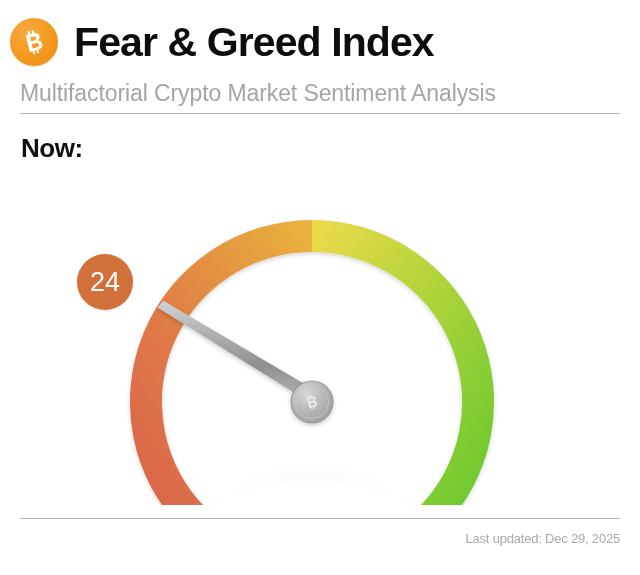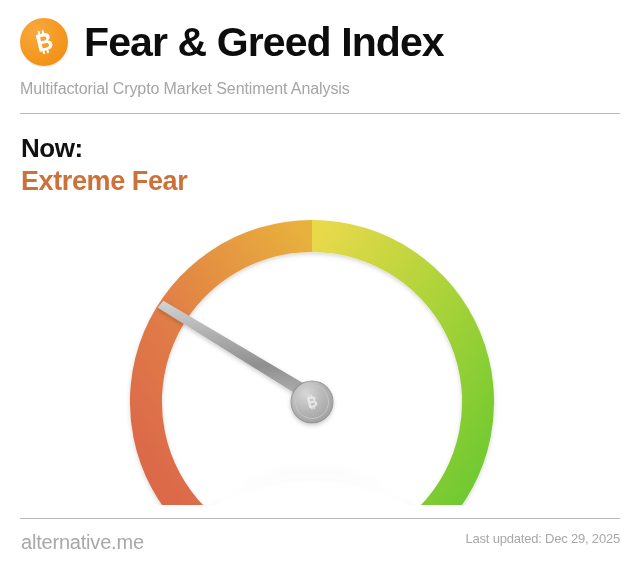--- a/index.html
+++ b/index.html
@@ -21,21 +21,21 @@
   }
 
   
   .header {
     position: absolute;
     left: 0; top: 0;
     width: 640px;
   }
   .title-row {
     position: absolute;
-    left: 20px; top: 16px;
+    left: 10px; top: 16px;
     display: flex;
     align-items: center;
     height: 52px;
   }
   .btc-logo {
     width: 48px;
     height: 48px;
     border-radius: 50%;
     background: radial-gradient(circle at 34% 28%, #f8a93e 0%, #f4981f 55%, #ec8c16 100%);
     display: flex;
@@ -50,21 +50,21 @@
     font-size: 41px;
     font-weight: bold;
     color: #0d0d0d;
     letter-spacing: -0.9px;
     line-height: 1;
     white-space: nowrap;
   }
   .subtitle {
     position: absolute;
     left: 20px; top: 80px;
-    font-size: 16px;
+    font-size: 23px;
     color: #a5a5a5;
     font-weight: normal;
     letter-spacing: -0.1px;
     white-space: nowrap;
   }
   .rule {
     position: absolute;
     left: 20px;
     width: 600px;
     height: 1px;
@@ -160,21 +160,20 @@
           </g>
         </svg>
       </div>
       <div class="page-title">Fear &amp; Greed Index</div>
     </div>
     <div class="subtitle">Multifactorial Crypto Market Sentiment Analysis</div>
     <div class="rule top"></div>
   </div>
 
   <div class="now-label">Now:</div>
-  <div class="now-value" style="color: rgb(204, 113, 57);">Extreme Fear</div>
 
   <div class="gauge-wrap">
     <svg class="gauge-svg" width="640" height="310" viewBox="0 0 640 310" aria-hidden="true">
       <defs>
 
         <linearGradient id="arcGrad" x1="0" y1="1" x2="1" y2="0" gradientUnits="objectBoundingBox">
           <stop offset="0.00" stop-color="#d9604a"></stop>
           <stop offset="0.18" stop-color="#e07a47"></stop>
           <stop offset="0.36" stop-color="#e89f3f"></stop>
           <stop offset="0.52" stop-color="#e8d94a"></stop>
@@ -260,18 +259,18 @@
           <rect x="11.3" y="22.6" width="2.0" height="4.2" rx="0.6"></rect>
           <rect x="15.3" y="22.6" width="2.0" height="4.2" rx="0.6"></rect>
           <path d="M8.6 6.4h7.6c3.3 0 5.6 1.5 5.6 4.2 0 1.9-1.1 3.2-2.8 3.8 2.2 0.5 3.6 2 3.6 4.3 0 3.1-2.5 4.9-6.3 4.9H8.6V6.4z
                    M12.3 9.6v4.0h3.3c1.6 0 2.6-0.7 2.6-2.0s-1.0-2.0-2.6-2.0h-3.3z
                    M12.3 16.5v4.4h3.9c1.8 0 2.9-0.8 2.9-2.2s-1.1-2.2-2.9-2.2h-3.9z"></path>
         </g>
       </g>
     </svg>
   </div>
 
+  <div class="value-badge" style="background: rgb(210, 112, 58);">24</div>
 
   <div class="rule bottom"></div>
-  <div class="footer-left">alternative.me</div>
   <div class="footer-right">Last updated: Dec 29, 2025</div>
 
 </div>
 
 </body></html>

